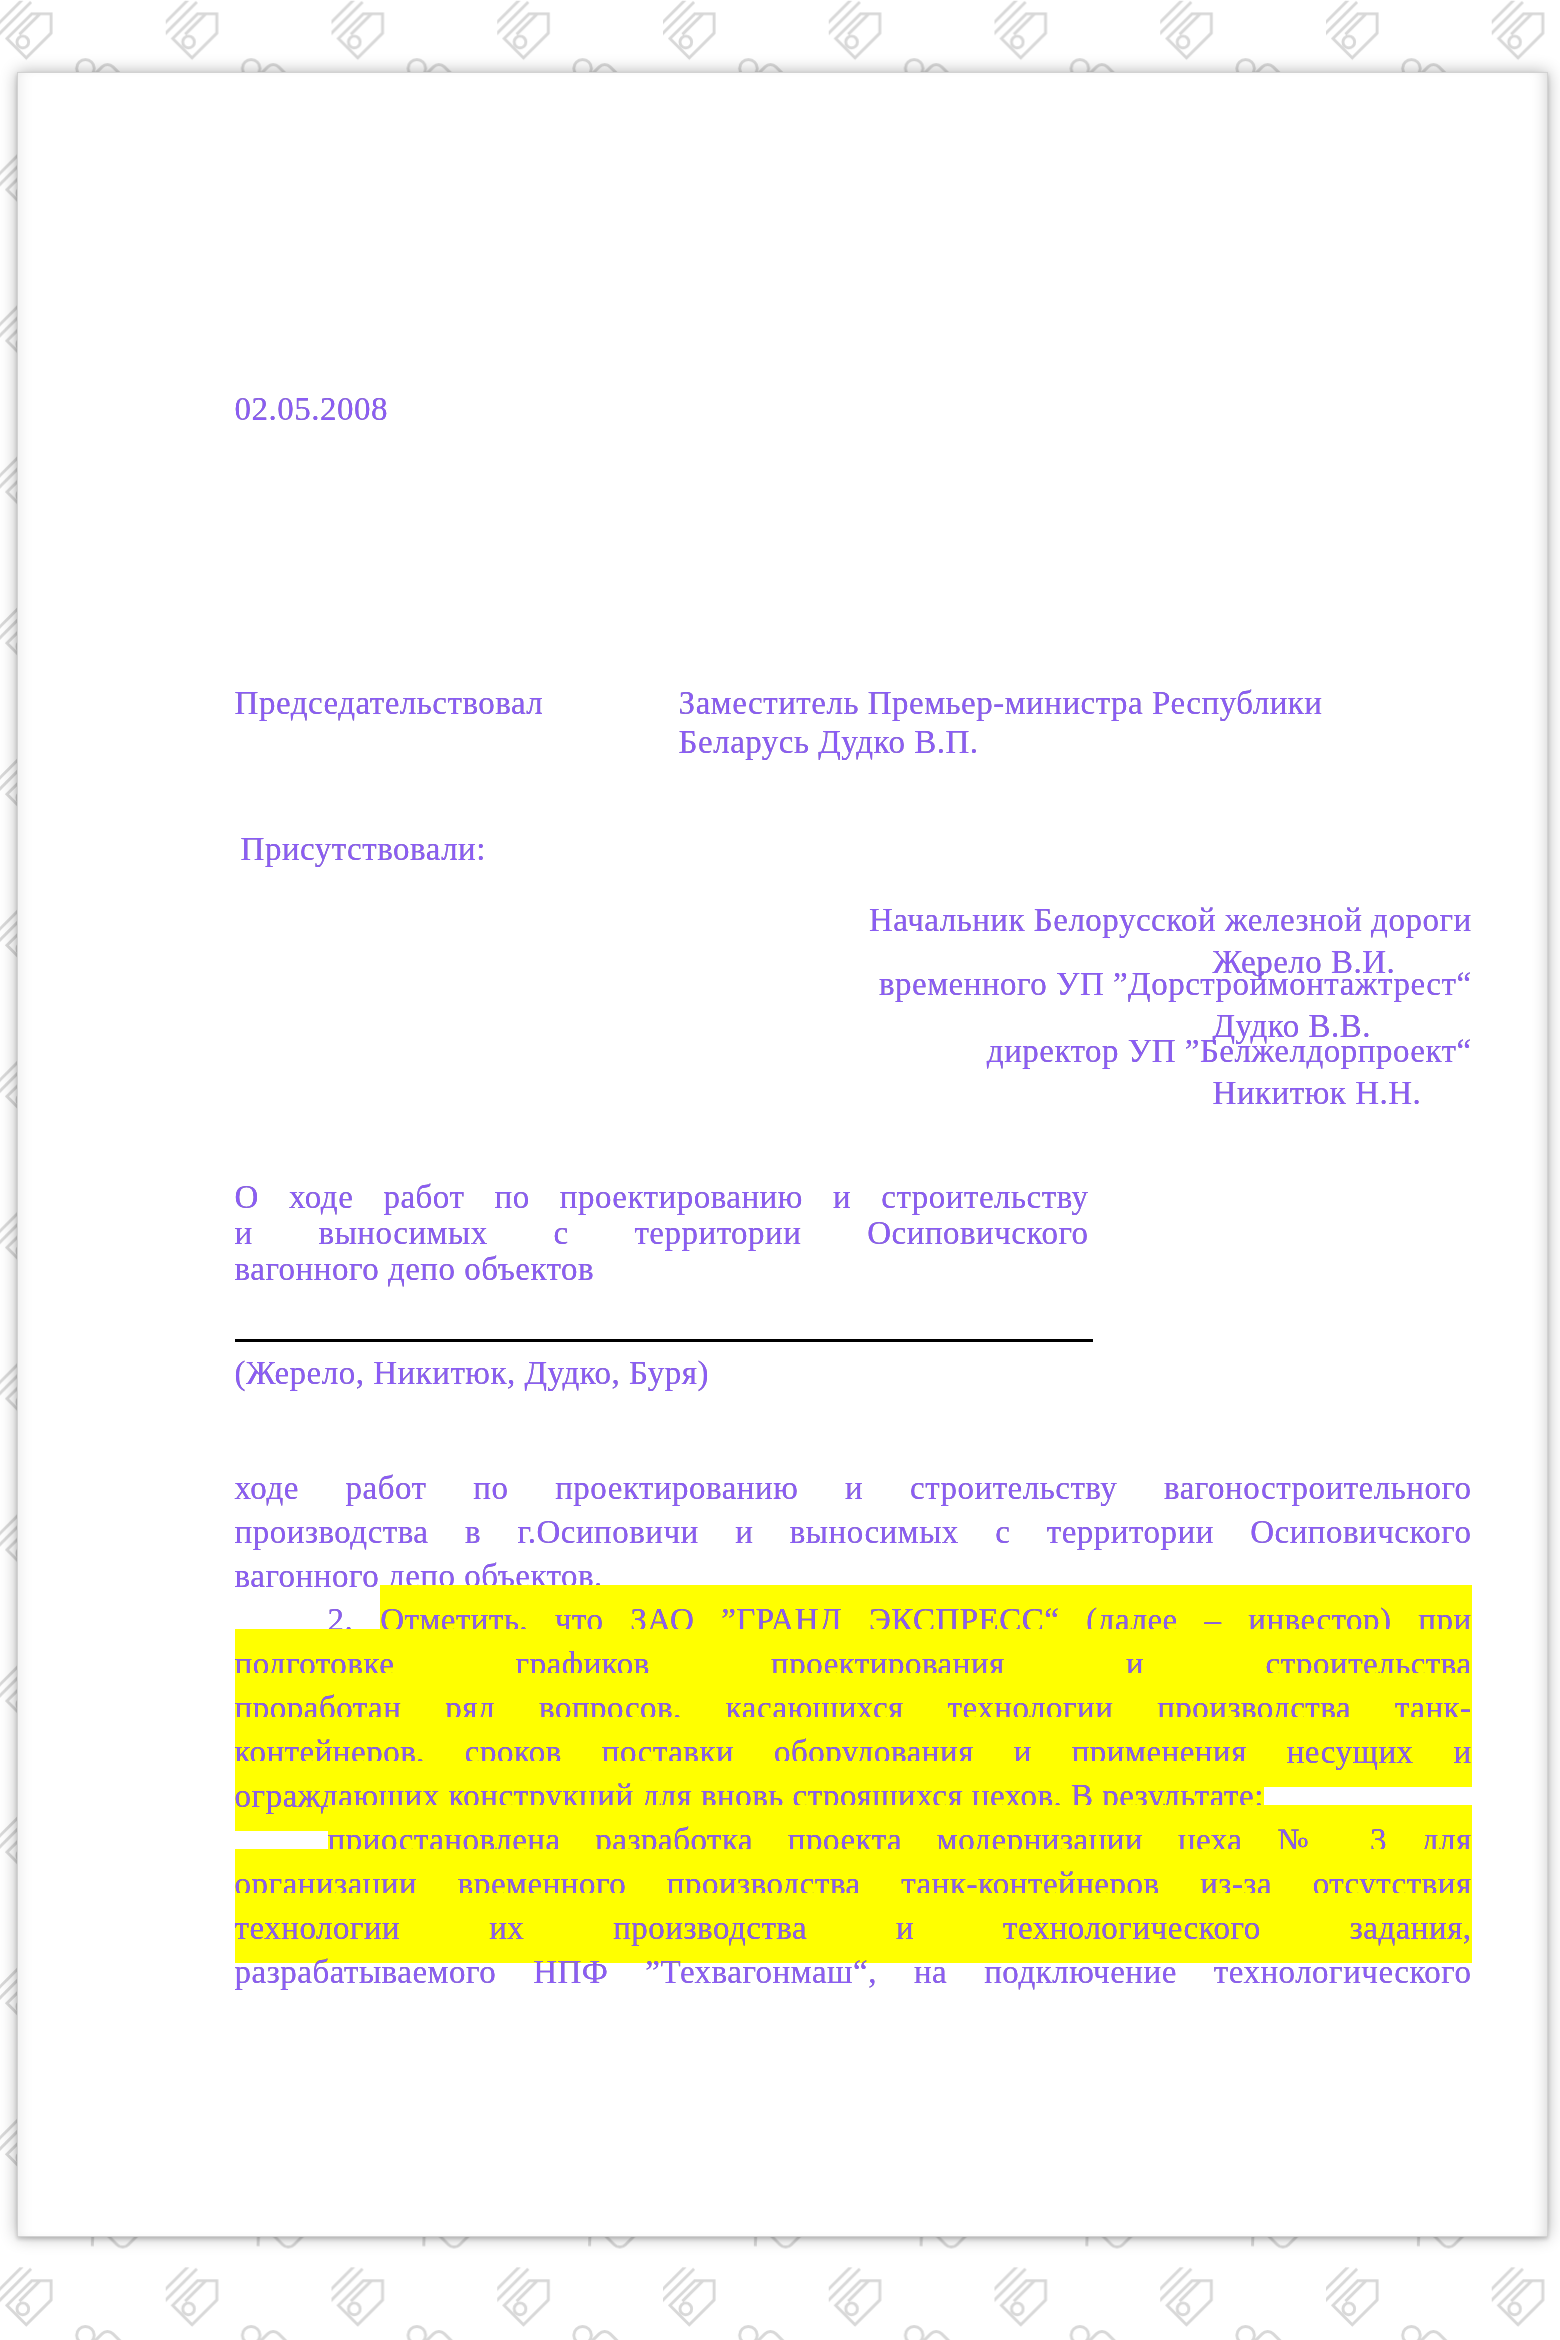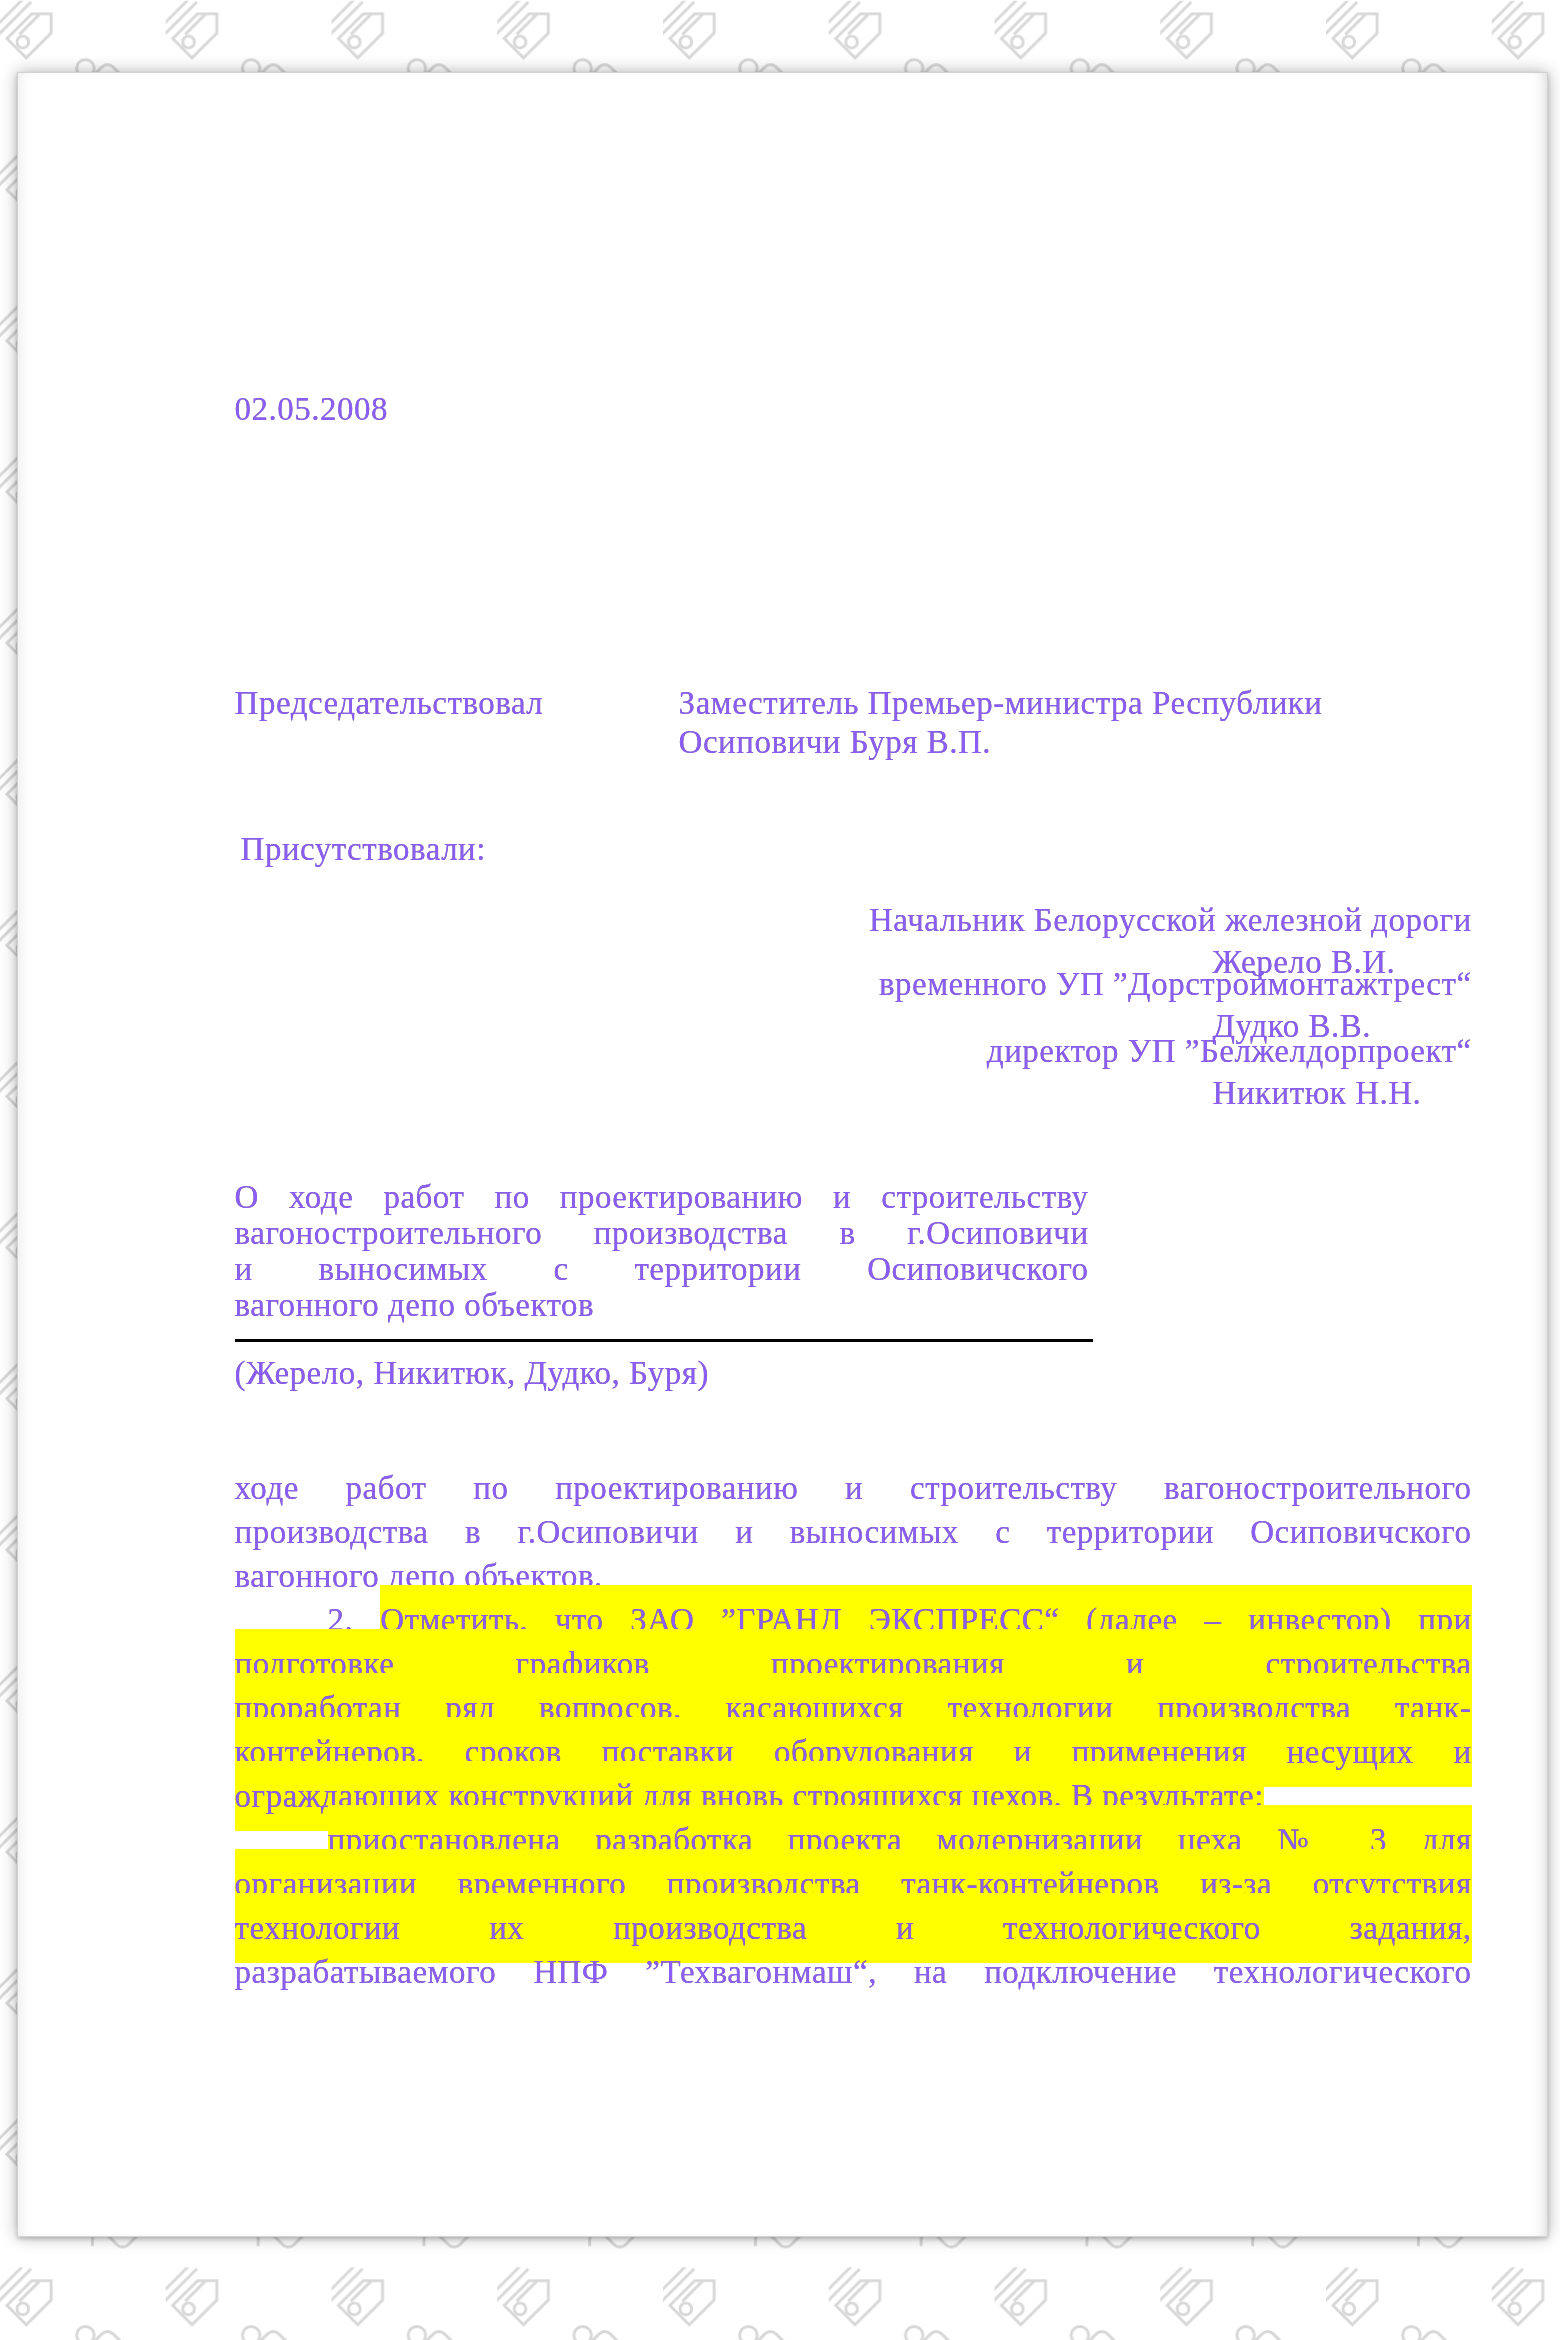--- a/index.html
+++ b/index.html
@@ -72,41 +72,40 @@
     <rect x="0" y="0" width="1600" height="2400" fill="url(#tagpat)"></rect>
   </svg>
 </div>
 
 <div class="page doc-text">
 
   <div class="abs date">02.05.2008</div>
 
   <div class="abs chairrow">
     <span>Председательствовал</span>
-    <div class="chairval">Заместитель Премьер-министра Республики Осиповичи Буря В.П.</div>
+    <div class="chairval">Заместитель Премьер-министра Республики Беларусь Дудко В.П.</div>
   </div>
 
   <div class="abs attlabel">Присутствовали:</div>
 
   <div class="abs attrow" style="top:828px">
     <span>Начальник Белорусской железной дороги</span>
     <span class="name">Жерело В.И.</span>
   </div>
   <div class="abs attrow" style="top:892px">
     <span>временного УП ”Дорстроймонтажтрест“</span>
     <span class="name">Дудко В.В.</span>
   </div>
   <div class="abs attrow" style="top:959px">
     <span>директор УП ”Белжелдорпроект“</span>
     <span class="name">Никитюк Н.Н.</span>
   </div>
 
   <div class="abs subject">
     <div class="tl">О ходе работ по проектированию и строительству</div>
-    <div class="tl">вагоностроительного производства в г.Осиповичи</div>
     <div class="tl">и выносимых с территории Осиповичского</div>
     <div class="tl last">вагонного депо объектов</div>
   </div>
 
   <div class="abs rule"></div>
 
   <div class="abs speakers">(Жерело, Никитюк, Дудко, Буря)</div>
 
   <div class="abs bodyflow">
 

